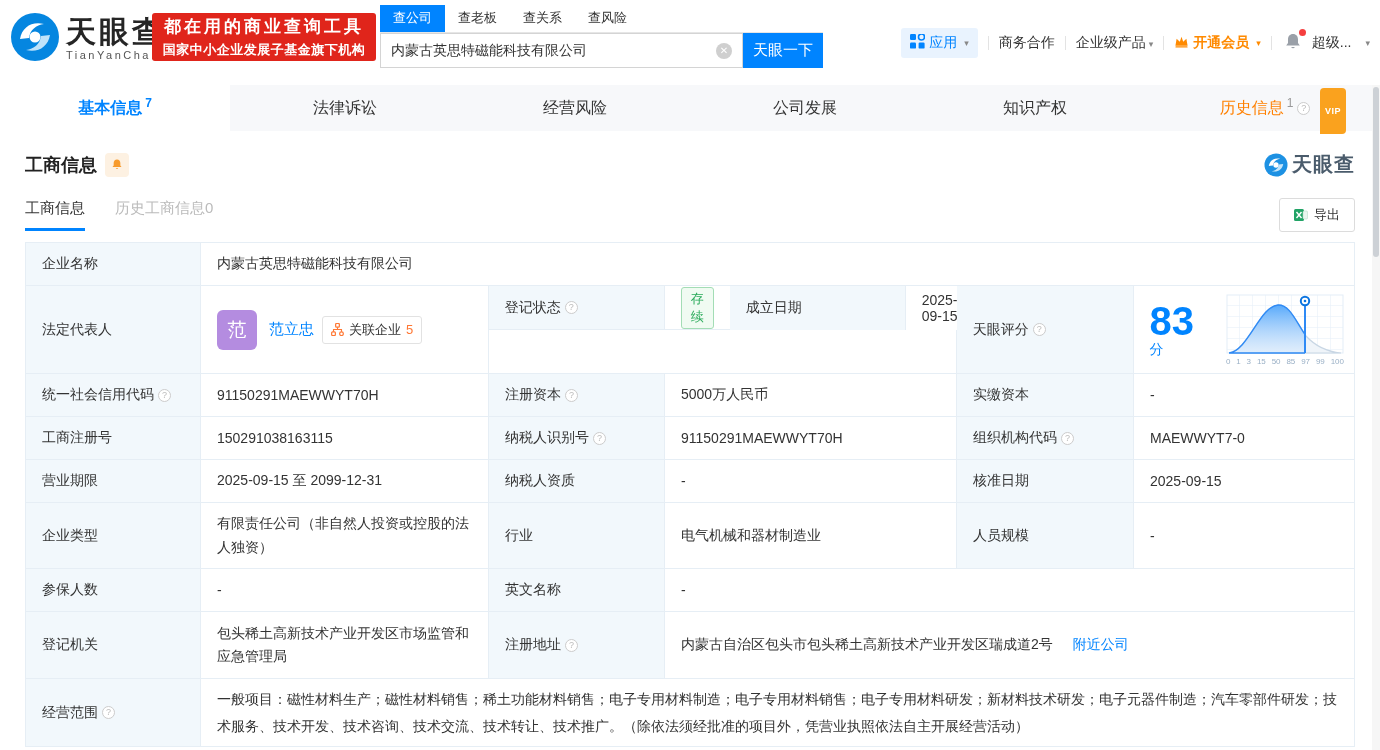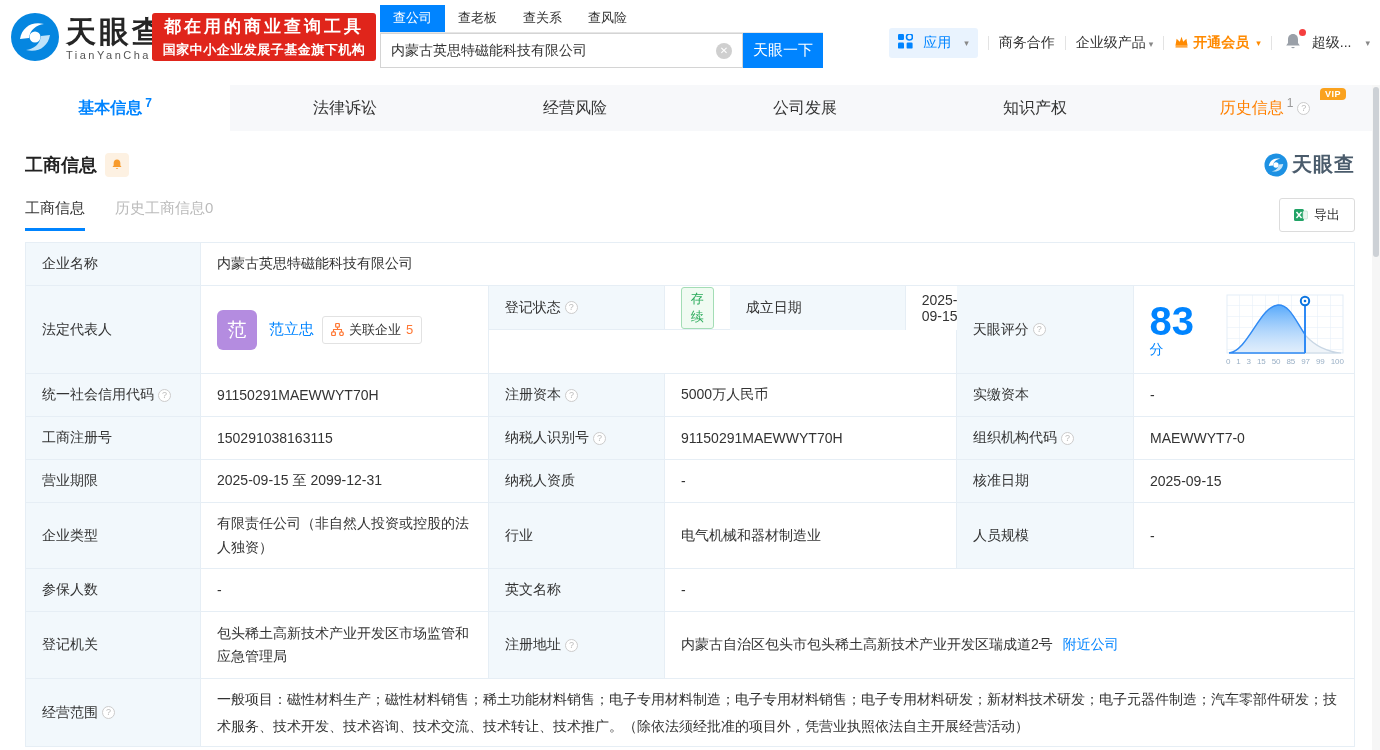--- a/index.html
+++ b/index.html
@@ -27,39 +27,39 @@
   .search-box { display:flex; align-items:center; width:363px; height:35px; border:1px solid #d4d4d4; background:#fff; }
   .search-box input { border:none; outline:none; flex:1; font-size:14px; color:#333; padding:0 10px;
     font-family:"Liberation Sans","DejaVu Sans",sans-serif; }
   .clear-btn { width:16px; height:16px; border-radius:50%; background:#cfcfcf; color:#fff; font-size:10px;
     line-height:16px; text-align:center; margin-right:10px; cursor:pointer; }
   .search-btn { width:80px; height:35px; background:#0084ff; color:#fff; font-size:15px; border:none;
     cursor:pointer; font-family:inherit; }
 
   .header-right { position:absolute; right:10px; top:28px; display:flex; align-items:center; font-size:14px; }
   .hsep { width:1px; height:14px; background:#e3e3e3; margin:0 10px; }
-  .apps-btn { display:flex; align-items:center; gap:10px; background:#e9f3fe; color:#0084ff; padding:6px 9px;
+  .apps-btn { display:flex; align-items:center; gap:4px; background:#e9f3fe; color:#0084ff; padding:6px 9px;
     border-radius:3px; cursor:pointer; }
   .caret { font-size:9px; color:#888; margin-left:3px; }
   .hitem { color:#333; cursor:pointer; white-space:nowrap; }
   .vip-link { color:#ff8a00; font-weight:bold; display:flex; align-items:center; gap:4px; cursor:pointer; }
   .bell-wrap { position:relative; cursor:pointer; margin:0 2px; }
   .bell-dot { position:absolute; top:-3px; right:-4px; width:7px; height:7px; background:#f53f3f; border-radius:50%; }
 
   
   .nav-tabs { display:flex; height:46px; background:#f7f8fa; }
   .nav-tab { flex:1; display:flex; align-items:center; justify-content:center; font-size:16px; color:#333;
     cursor:pointer; position:relative; }
   .nav-tab.active { background:#fff; color:#0084ff; font-weight:bold; }
   .nav-count { font-size:12px; margin-left:3px; position:relative; top:-5px; }
   .nav-tab.active .nav-count { color:#0084ff; }
   .nav-tab.history { color:#ff8000; }
   .nav-tab.history .nav-count { color:#999; font-weight:normal; }
   .vip-tag { position:absolute; top:3px; right:34px; background:#faa21e; color:#fff; font-size:9px; font-weight:bold;
-    padding:1px 5px; border-radius:4px 4px 4px 0; letter-spacing:.5px; }
+    padding:18px 5px; border-radius:4px 4px 4px 0; letter-spacing:.5px; }
   .help-circle { display:inline-block; width:13px; height:13px; border:1px solid #ccc; border-radius:50%;
     color:#bbb; font-size:9px; line-height:11px; text-align:center; margin-left:4px; background:#fff; }
 
   
   .section-head { display:flex; align-items:center; justify-content:space-between; padding:20px 25px 0; }
   .sec-title-wrap { display:flex; align-items:center; gap:8px; }
   .sec-title { font-size:18px; font-weight:bold; color:#222; }
   .bell-chip { width:24px; height:24px; background:#fdf1e2; border-radius:4px; display:flex; align-items:center;
     justify-content:center; cursor:pointer; }
   .watermark { display:flex; align-items:center; gap:4px; opacity:.9; }
@@ -396,21 +396,21 @@
 
     <div class="t-row h67">
       <div class="cell label w-l1">登记机关</div>
       <div class="cell value w-v1 multiline">包头稀土高新技术产业开发区市场监管和应急管理局</div>
       <div class="cell label w-l2">
         <span>注册地址</span>
           <span class="help-circle">?</span>
       </div>
       <div class="cell value grow last">
         <span>内蒙古自治区包头市包头稀土高新技术产业开发区瑞成道2号</span>
-        <span class="link" style="margin-left:10px">附近公司</span>
+        <span class="link" style="margin-left:20px">附近公司</span>
       </div>
     </div>
 
     <div class="t-row h67">
       <div class="cell label w-l1">
         <span>经营范围</span>
           <span class="help-circle">?</span>
       </div>
       <div class="cell value grow last multiline" style="line-height:1.9">一般项目：磁性材料生产；磁性材料销售；稀土功能材料销售；电子专用材料制造；电子专用材料销售；电子专用材料研发；新材料技术研发；电子元器件制造；汽车零部件研发；技术服务、技术开发、技术咨询、技术交流、技术转让、技术推广。（除依法须经批准的项目外，凭营业执照依法自主开展经营活动）</div>
     </div>

